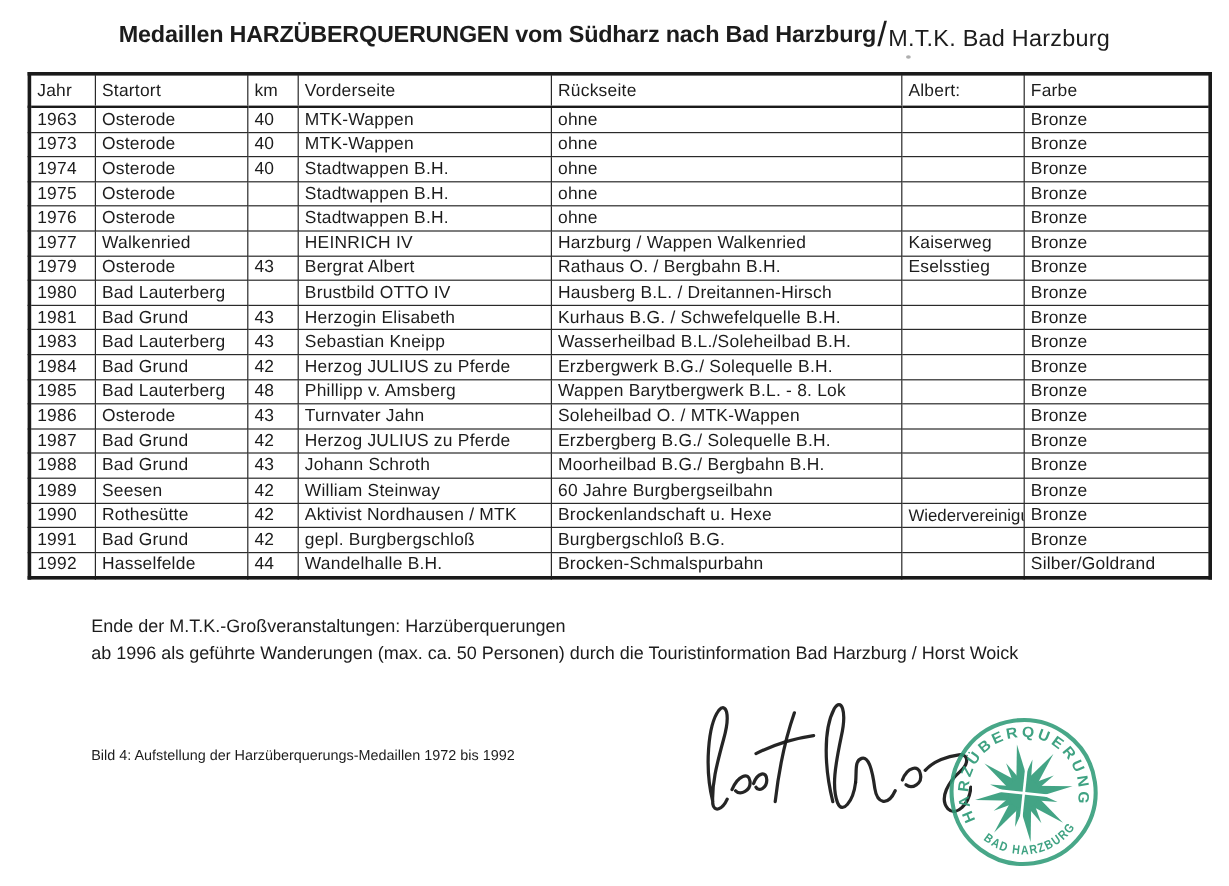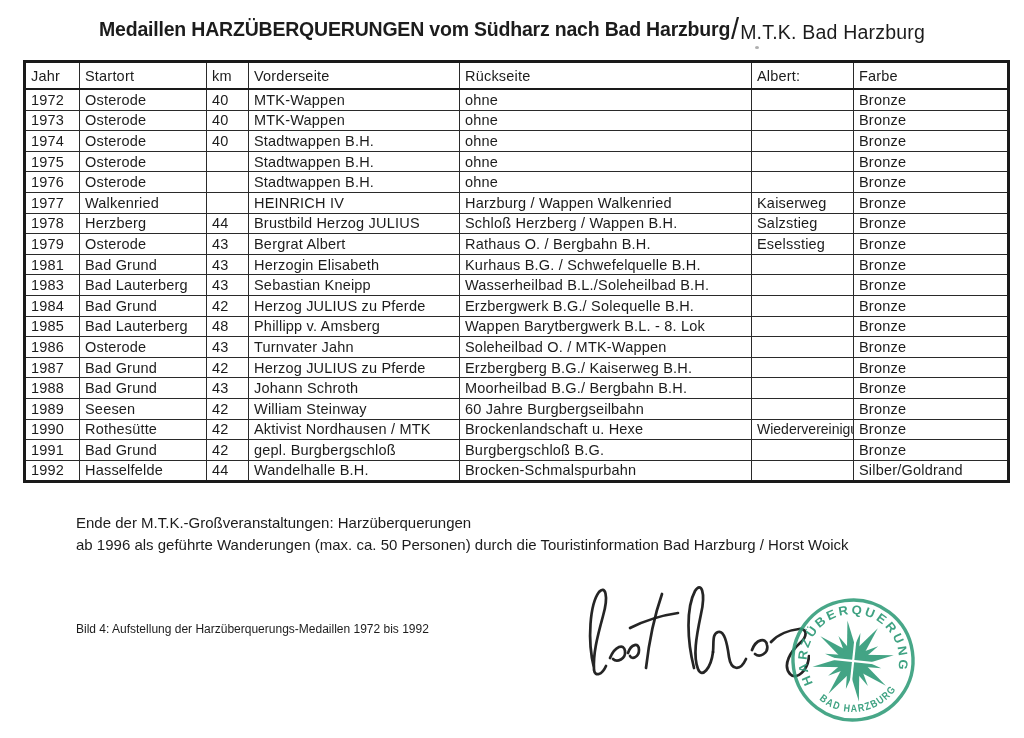--- a/index.html
+++ b/index.html
@@ -78,21 +78,21 @@
       <th>Startort</th>
       <th>km</th>
       <th>Vorderseite</th>
       <th>Rückseite</th>
       <th>Albert:</th>
       <th>Farbe</th>
     </tr>
   </thead>
   <tbody id="tbody">
       <tr>
-        <td class="c0">1972</td>
+        <td class="c0">1963</td>
         <td class="c1">Osterode</td>
         <td class="c2">40</td>
         <td class="c3">MTK-Wappen</td>
         <td class="c4">ohne</td>
         <td class="c5"></td>
         <td class="c6">Bronze</td>
       </tr>
       <tr>
         <td class="c0">1973</td>
         <td class="c1">Osterode</td>
@@ -132,35 +132,35 @@
       <tr>
         <td class="c0">1977</td>
         <td class="c1">Walkenried</td>
         <td class="c2"></td>
         <td class="c3">HEINRICH IV</td>
         <td class="c4">Harzburg / Wappen Walkenried</td>
         <td class="c5">Kaiserweg</td>
         <td class="c6">Bronze</td>
       </tr>
       <tr>
-        <td class="c0">1978</td>
-        <td class="c1">Herzberg</td>
-        <td class="c2">44</td>
-        <td class="c3">Brustbild Herzog JULIUS</td>
-        <td class="c4">Schloß Herzberg / Wappen B.H.</td>
-        <td class="c5">Salzstieg</td>
-        <td class="c6">Bronze</td>
-      </tr>
-      <tr>
         <td class="c0">1979</td>
         <td class="c1">Osterode</td>
         <td class="c2">43</td>
         <td class="c3">Bergrat Albert</td>
         <td class="c4">Rathaus O. / Bergbahn B.H.</td>
         <td class="c5">Eselsstieg</td>
+        <td class="c6">Bronze</td>
+      </tr>
+      <tr>
+        <td class="c0">1980</td>
+        <td class="c1">Bad Lauterberg</td>
+        <td class="c2"></td>
+        <td class="c3">Brustbild OTTO IV</td>
+        <td class="c4">Hausberg B.L. / Dreitannen-Hirsch</td>
+        <td class="c5"></td>
         <td class="c6">Bronze</td>
       </tr>
       <tr>
         <td class="c0">1981</td>
         <td class="c1">Bad Grund</td>
         <td class="c2">43</td>
         <td class="c3">Herzogin Elisabeth</td>
         <td class="c4">Kurhaus B.G. / Schwefelquelle B.H.</td>
         <td class="c5"></td>
         <td class="c6">Bronze</td>
@@ -199,21 +199,21 @@
         <td class="c3">Turnvater Jahn</td>
         <td class="c4">Soleheilbad O. / MTK-Wappen</td>
         <td class="c5"></td>
         <td class="c6">Bronze</td>
       </tr>
       <tr>
         <td class="c0">1987</td>
         <td class="c1">Bad Grund</td>
         <td class="c2">42</td>
         <td class="c3">Herzog JULIUS zu Pferde</td>
-        <td class="c4">Erzbergberg B.G./ Kaiserweg B.H.</td>
+        <td class="c4">Erzbergberg B.G./ Solequelle B.H.</td>
         <td class="c5"></td>
         <td class="c6">Bronze</td>
       </tr>
       <tr>
         <td class="c0">1988</td>
         <td class="c1">Bad Grund</td>
         <td class="c2">43</td>
         <td class="c3">Johann Schroth</td>
         <td class="c4">Moorheilbad B.G./ Bergbahn B.H.</td>
         <td class="c5"></td>

